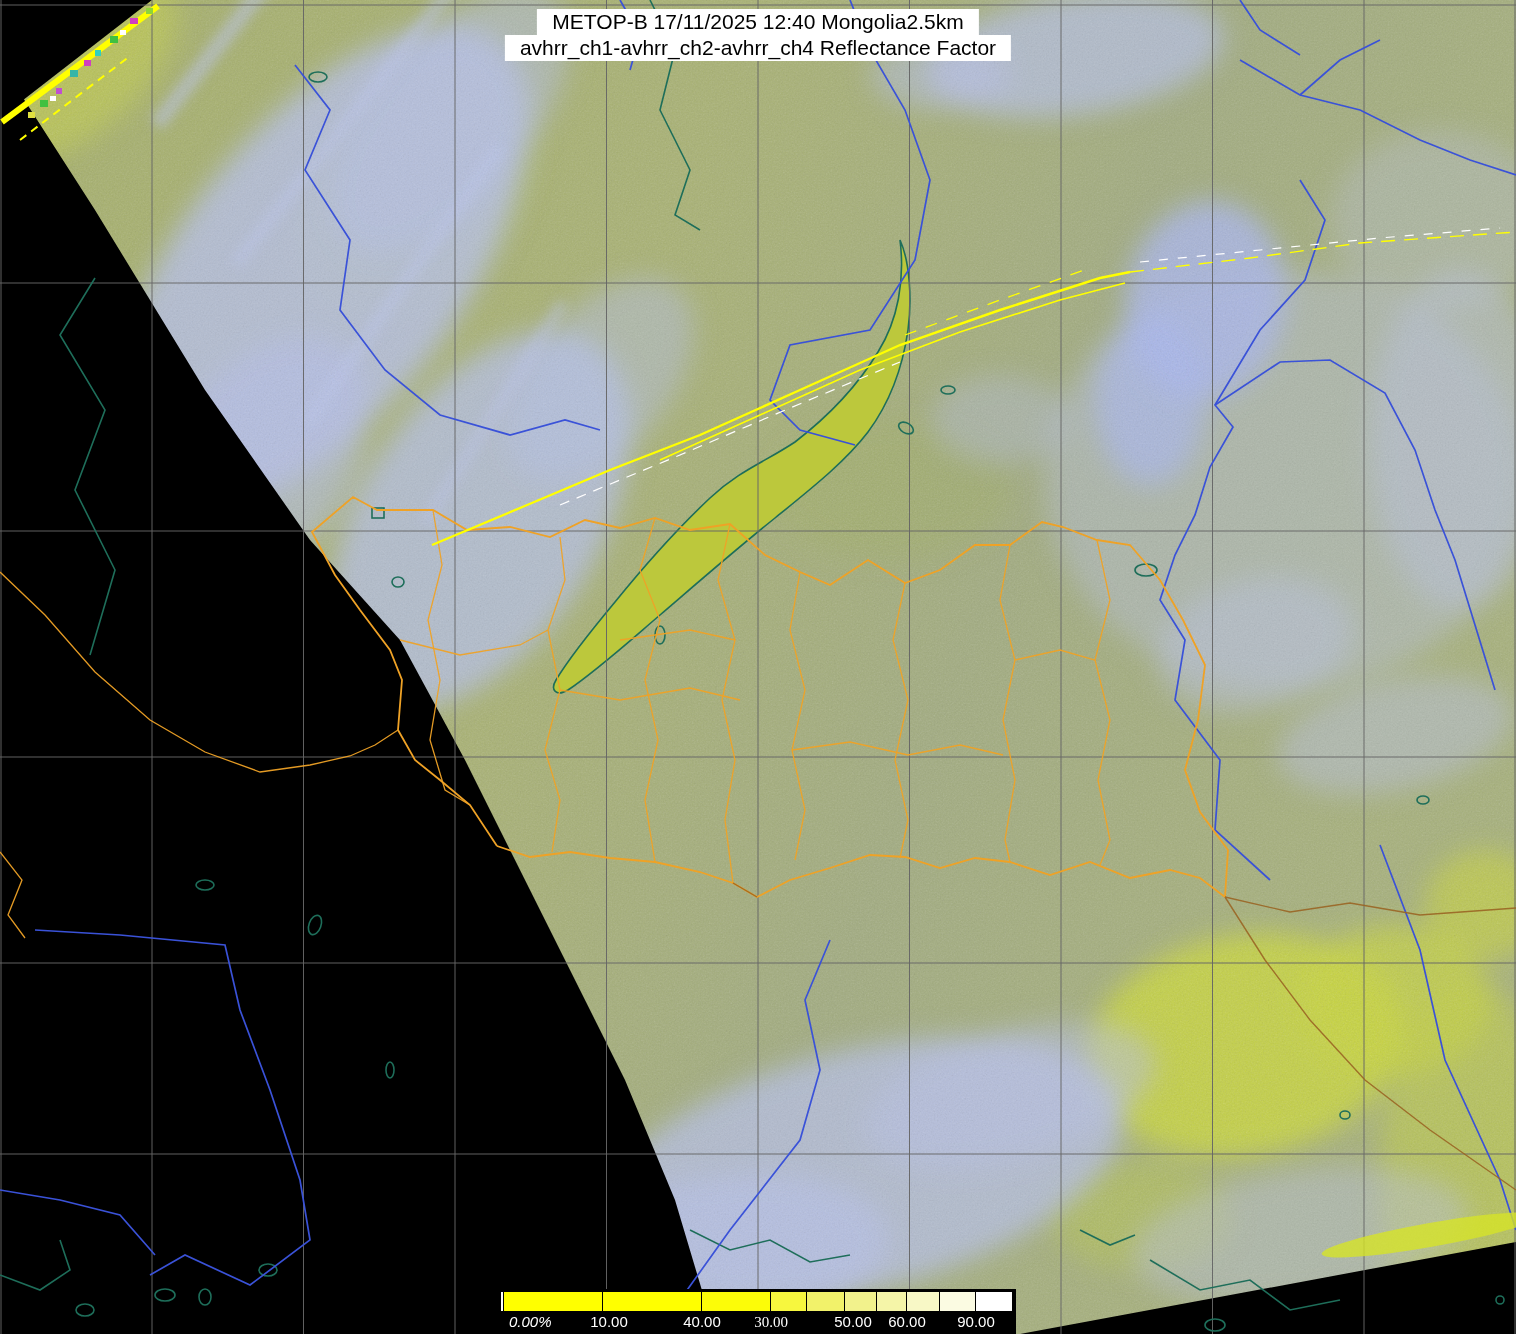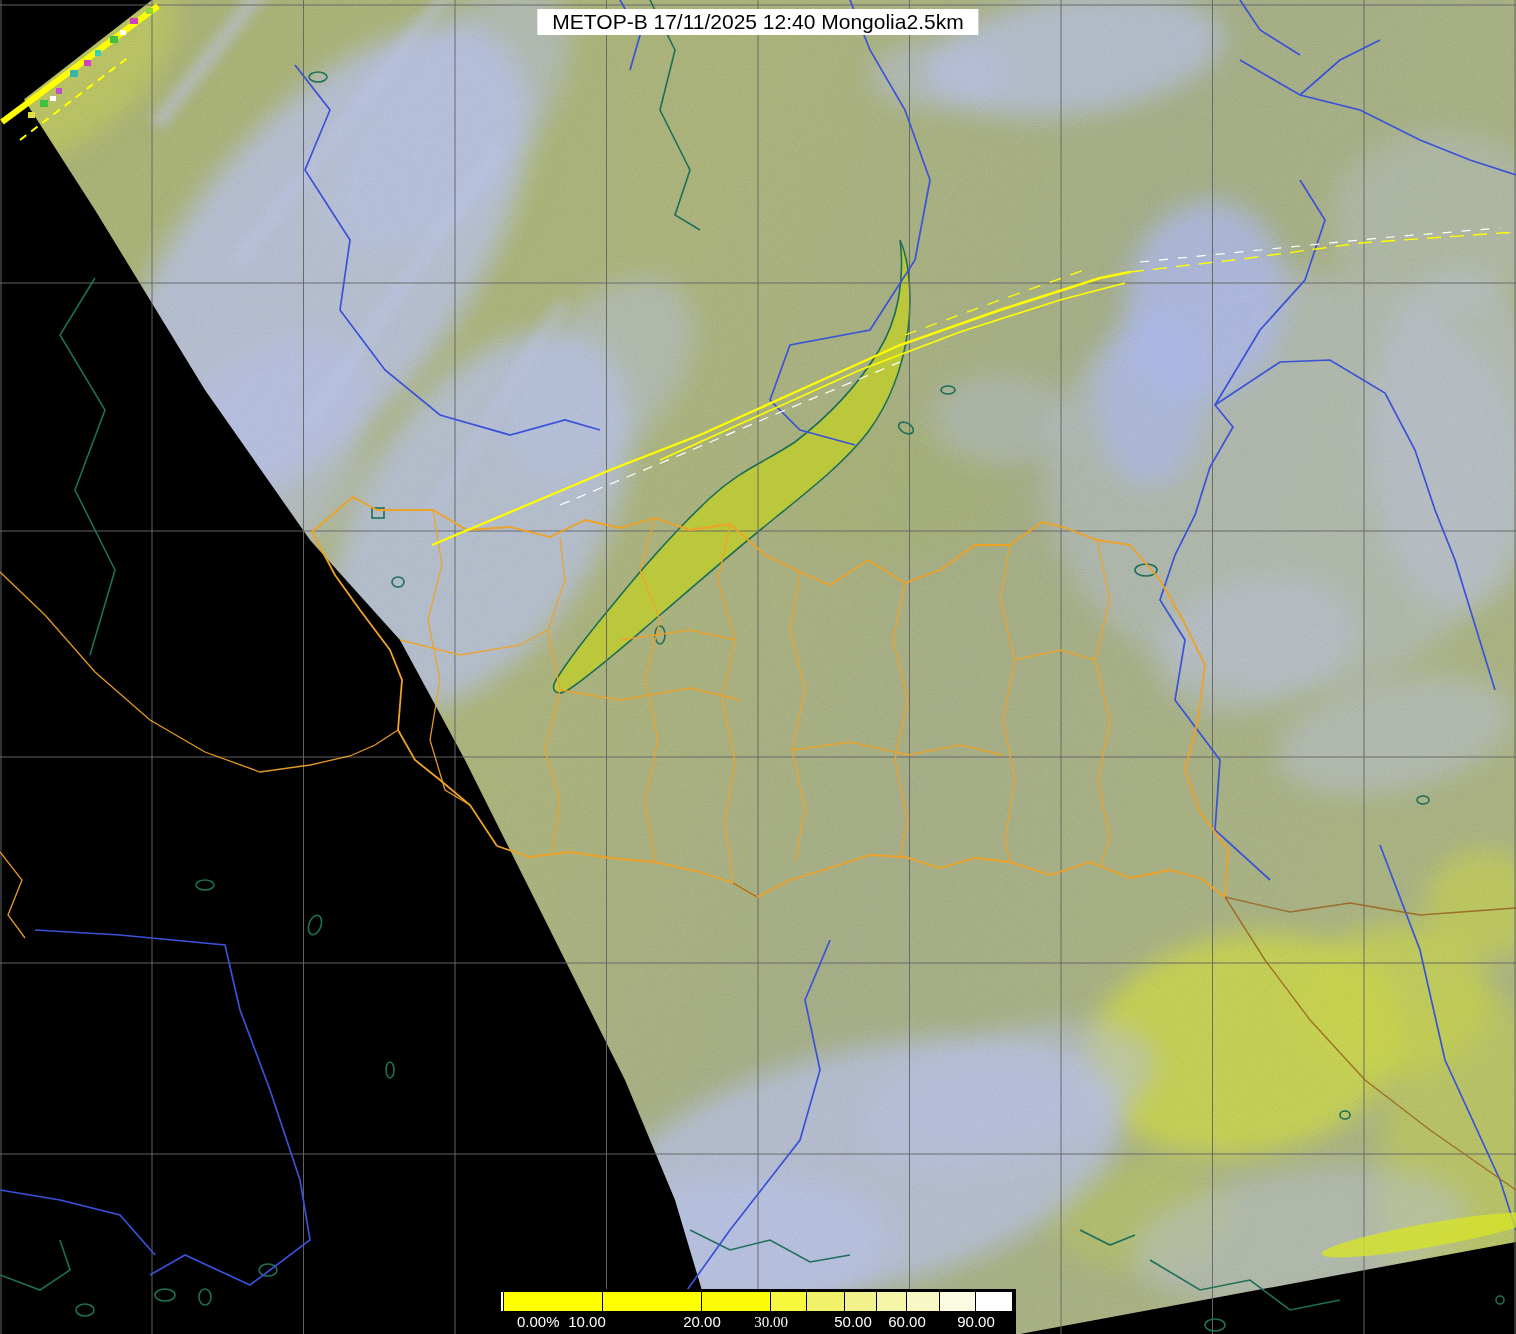--- a/index.html
+++ b/index.html
@@ -231,40 +231,41 @@
     <rect x="95" y="50" width="6" height="6" fill="#30d0c0"></rect>
     <rect x="120" y="30" width="6" height="5" fill="#ffffff"></rect>
     <rect x="50" y="96" width="6" height="5" fill="#ffffff"></rect>
     <rect x="146" y="8" width="7" height="6" fill="#8fd43a"></rect>
     <rect x="28" y="112" width="7" height="6" fill="#e0e040"></rect>
   </g>
 </svg>
 
 <div id="title-block">
   <div class="title-line">METOP-B 17/11/2025 12:40 Mongolia2.5km</div><br>
+  <div class="title-line">avhrr_ch1-avhrr_ch2-avhrr_ch4 Reflectance Factor</div>
 </div>
 
 <div id="colorbar">
   <div id="colorbar-track">
         <div class="cb-seg" style="left: 0px; width: 3px; background: rgb(255, 255, 255);"></div>
         <div class="cb-seg" style="left: 3px; width: 99px; background: rgb(255, 255, 0);"></div>
         <div class="cb-seg" style="left: 102px; width: 99px; background: rgb(255, 255, 0);"></div>
         <div class="cb-seg" style="left: 201px; width: 69px; background: rgb(252, 252, 8);"></div>
         <div class="cb-seg" style="left: 270px; width: 36px; background: rgb(247, 247, 62);"></div>
         <div class="cb-seg" style="left: 306px; width: 38px; background: rgb(242, 242, 106);"></div>
         <div class="cb-seg" style="left: 344px; width: 32px; background: rgb(242, 242, 140);"></div>
         <div class="cb-seg" style="left: 376px; width: 30px; background: rgb(245, 245, 168);"></div>
         <div class="cb-seg" style="left: 406px; width: 33px; background: rgb(248, 248, 198);"></div>
         <div class="cb-seg" style="left: 439px; width: 36px; background: rgb(251, 251, 226);"></div>
         <div class="cb-seg" style="left: 475px; width: 37px; background: rgb(255, 255, 255);"></div>
       </div>
   <div id="colorbar-labels">
-        <span class="cb-tick left" style="left: 16px;">0.00%</span>
-        <span class="cb-tick" style="left: 86px;">10.00</span>
-        <span class="cb-tick" style="left: 201px;">20.00</span>
+        <span class="cb-tick left" style="left: 8px; font-style: italic;">0.00%</span>
+        <span class="cb-tick" style="left: 108px;">10.00</span>
+        <span class="cb-tick" style="left: 201px;">40.00</span>
         <span class="cb-tick" style="left: 270px; font-family: Liberation Serif, serif;">30.00</span>
         <span class="cb-tick" style="left: 352px;">50.00</span>
         <span class="cb-tick" style="left: 406px;">60.00</span>
         <span class="cb-tick" style="left: 475px;">90.00</span>
       </div>
 </div>
 
 </div>
 
 </body></html>

